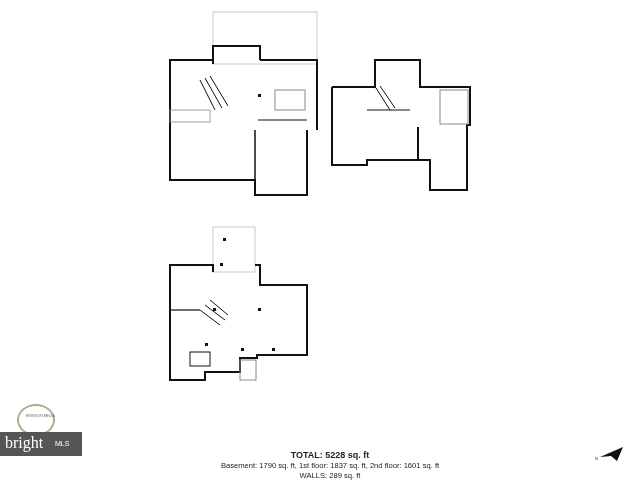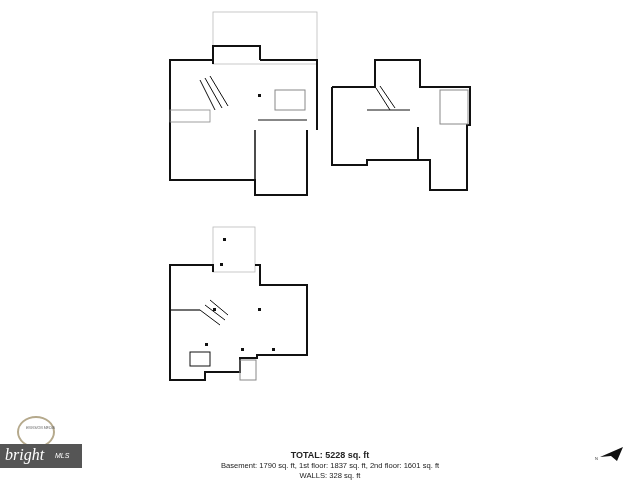--- a/index.html
+++ b/index.html
@@ -2,21 +2,21 @@
 <html><head>
 <meta charset="utf-8">
 <style>
   html,body{margin:0;padding:0;background:#fff;}
   body{width:640px;height:480px;position:relative;overflow:hidden;font-family:"Liberation Sans",sans-serif;}
   #plan{position:absolute;left:0;top:0;}
   .summary{position:absolute;left:150px;top:410px;width:360px;text-align:center;color:#222;margin-top:40px;}
   .total{font-weight:bold;font-size:9px;line-height:11px;}
   .line{font-size:7.6px;line-height:10px;white-space:nowrap;}
   .disclaimer{font-size:3.5px;color:#666;margin-top:4px;}
-  .logo{position:absolute;left:0;top:412px;width:82px;height:56px;font-style:italic;}
+  .logo{position:absolute;left:0;top:400px;width:82px;height:56px;}
   .logo-circle{position:absolute;left:17px;top:4px;width:34px;height:28px;border:2px solid #b5a98c;border-radius:50%;}
   .logo-text{position:absolute;left:26px;top:14px;font-size:3.5px;color:#666;line-height:4px;}
   .bright-bar{position:absolute;left:0;top:32px;width:82px;height:24px;background:#555;color:#fff;}
   .bright{position:absolute;left:5px;top:2px;font-family:"Liberation Serif",serif;font-size:16px;}
   .mls{position:absolute;left:55px;top:8px;font-size:7px;}
   .north{position:absolute;left:595px;top:445px;}
 </style>
 </head>
 <body>
 
@@ -61,21 +61,21 @@
     <rect x="205" y="343" width="3" height="3"></rect>
     <rect x="241" y="348" width="3" height="3"></rect>
     <rect x="272" y="348" width="3" height="3"></rect>
     <rect x="258" y="94" width="3" height="3"></rect>
   </g>
 </svg>
 
 <div class="summary">
   <div class="total">TOTAL: 5228 sq. ft</div>
   <div class="line">Basement: 1790 sq. ft, 1st floor: 1837 sq. ft, 2nd floor: 1601 sq. ft</div>
-  <div class="line">WALLS: 328 sq. ft</div>
+  <div class="line">WALLS: 289 sq. ft</div>
   <div class="disclaimer">Sizes And Dimensions Are Approximate, Actual May Vary.</div>
 </div>
 
 <div class="logo">
   <div class="logo-circle"></div>
   <div class="logo-text">ENVISION MEDIA</div>
   <div class="bright-bar">
     <span class="bright">bright</span>
     <span class="mls">MLS</span>
   </div>

